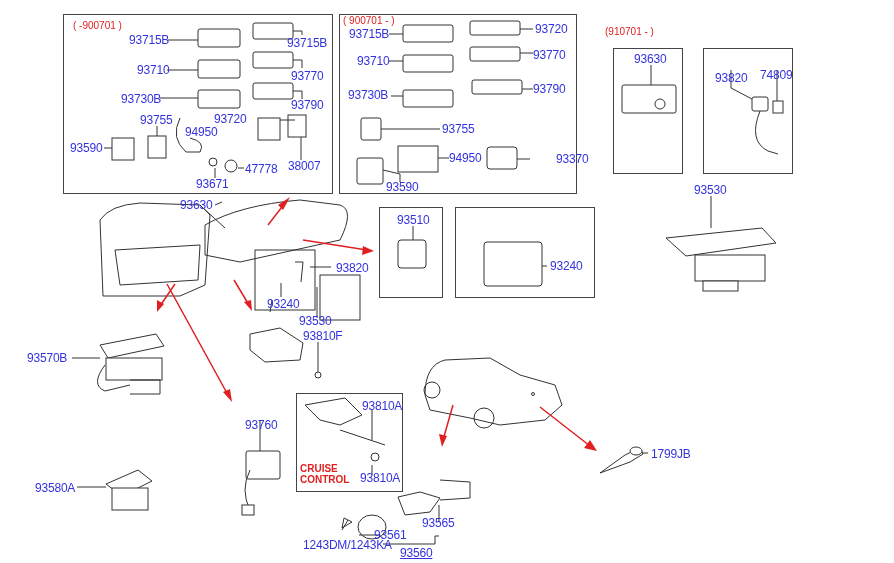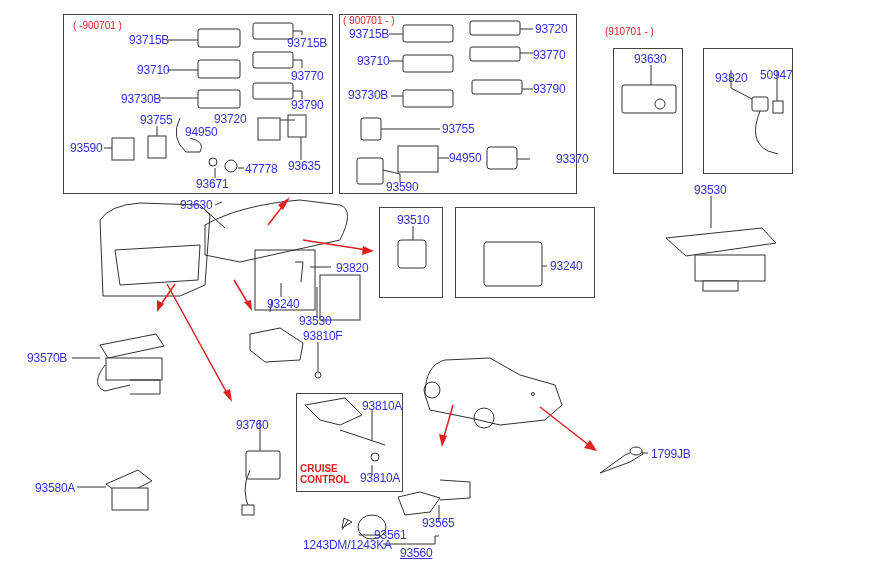--- a/index.html
+++ b/index.html
@@ -166,51 +166,51 @@
 <div class="lbl" style="left:287px;top:37px;">93715B</div>
 <div class="lbl" style="left:137px;top:64px;">93710</div>
 <div class="lbl" style="left:291px;top:70px;">93770</div>
 <div class="lbl" style="left:121px;top:93px;">93730B</div>
 <div class="lbl" style="left:291px;top:99px;">93790</div>
 <div class="lbl" style="left:140px;top:114px;">93755</div>
 <div class="lbl" style="left:214px;top:113px;">93720</div>
 <div class="lbl" style="left:185px;top:126px;">94950</div>
 <div class="lbl" style="left:70px;top:142px;">93590</div>
 <div class="lbl" style="left:245px;top:163px;">47778</div>
-<div class="lbl" style="left:288px;top:160px;">93635</div>
+<div class="lbl" style="left:288px;top:160px;">38007</div>
 <div class="lbl" style="left:196px;top:178px;">93671</div>
 
 <div class="red" style="left:343px;top:16px;">( 900701 - )</div>
 <div class="lbl" style="left:349px;top:28px;">93715B</div>
 <div class="lbl" style="left:535px;top:23px;">93720</div>
 <div class="lbl" style="left:357px;top:55px;">93710</div>
 <div class="lbl" style="left:533px;top:49px;">93770</div>
 <div class="lbl" style="left:348px;top:89px;">93730B</div>
 <div class="lbl" style="left:533px;top:83px;">93790</div>
 <div class="lbl" style="left:442px;top:123px;">93755</div>
 <div class="lbl" style="left:449px;top:152px;">94950</div>
 <div class="lbl" style="left:531px;top:153px;margin-left:25px;">93370</div>
 <div class="lbl" style="left:386px;top:181px;">93590</div>
 
 <div class="red" style="left:605px;top:27px;">(910701 - )</div>
 <div class="lbl" style="left:634px;top:53px;">93630</div>
 <div class="lbl" style="left:715px;top:72px;">93820</div>
-<div class="lbl" style="left:760px;top:69px;">50947</div>
+<div class="lbl" style="left:760px;top:69px;">74809</div>
 
 <div class="lbl" style="left:180px;top:199px;">93630</div>
 <div class="lbl" style="left:336px;top:262px;">93820</div>
 <div class="lbl" style="left:267px;top:298px;">93240</div>
 <div class="lbl" style="left:299px;top:315px;">93530</div>
 <div class="lbl" style="left:303px;top:330px;">93810F</div>
 <div class="lbl" style="left:397px;top:214px;">93510</div>
 <div class="lbl" style="left:550px;top:260px;">93240</div>
 <div class="lbl" style="left:694px;top:184px;">93530</div>
 <div class="lbl" style="left:27px;top:352px;">93570B</div>
 <div class="lbl" style="left:35px;top:482px;">93580A</div>
-<div class="lbl" style="left:236px;top:419px;">93760</div>
+<div class="lbl" style="left:245px;top:419px;">93760</div>
 <div class="lbl" style="left:362px;top:400px;">93810A</div>
 <div class="lbl" style="left:360px;top:472px;">93810A</div>
 <div class="redb" style="left:300px;top:463px;">CRUISE</div>
 <div class="redb" style="left:300px;top:474px;">CONTROL</div>
 <div class="lbl" style="left:374px;top:529px;">93561</div>
 <div class="lbl" style="left:422px;top:517px;text-align:right;">93565</div>
 <div class="lbl" style="left:303px;top:539px;">1243DM/1243KA</div>
 <div class="lbl" style="left:400px;top:547px;text-decoration:underline;">93560</div>
 <div class="lbl" style="left:651px;top:448px;text-align:center;">1799JB</div>
 

